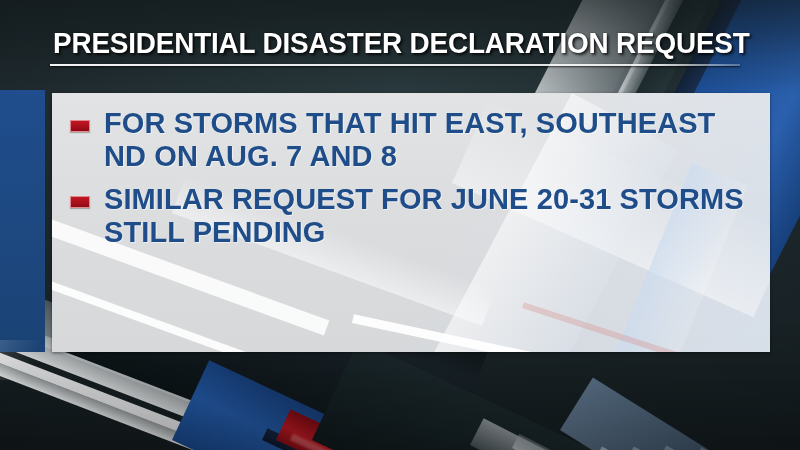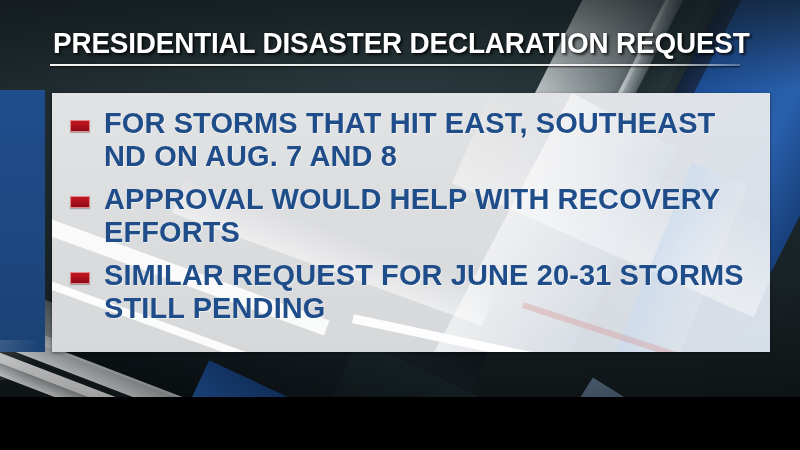--- a/index.html
+++ b/index.html
@@ -3,21 +3,21 @@
 <meta charset="utf-8">
 <style>
   html, body {
     margin: 0;
     padding: 0;
     background: #000;
   }
   #screen {
     position: relative;
     width: 800px;
-    height: 397px;
+    height: 450px;
     overflow: hidden;
     font-family: "Liberation Sans", sans-serif;
     background: #1b2528;
   }
 
   
   .bg-layer {
     position: absolute;
     inset: 0;
     overflow: hidden;
@@ -374,24 +374,20 @@
     <div class="panel-streak ps-6"></div>
     <div class="panel-streak ps-8"></div>
 
     <div class="bullets">
 
       <div class="bullet-row">
         <span class="bullet-marker"></span>
         <span class="bullet-text">FOR STORMS THAT HIT EAST, SOUTHEAST ND ON AUG. 7 AND 8</span>
       </div>
 
-      <div class="bullet-row">
-        <span class="bullet-marker"></span>
-        <span class="bullet-text">APPROVAL WOULD HELP WITH RECOVERY EFFORTS</span>
-      </div>
 
       <div class="bullet-row">
         <span class="bullet-marker"></span>
         <span class="bullet-text">SIMILAR REQUEST FOR JUNE 20-31 STORMS STILL PENDING</span>
       </div>
 
     </div>
   </div>
 
 </div>

